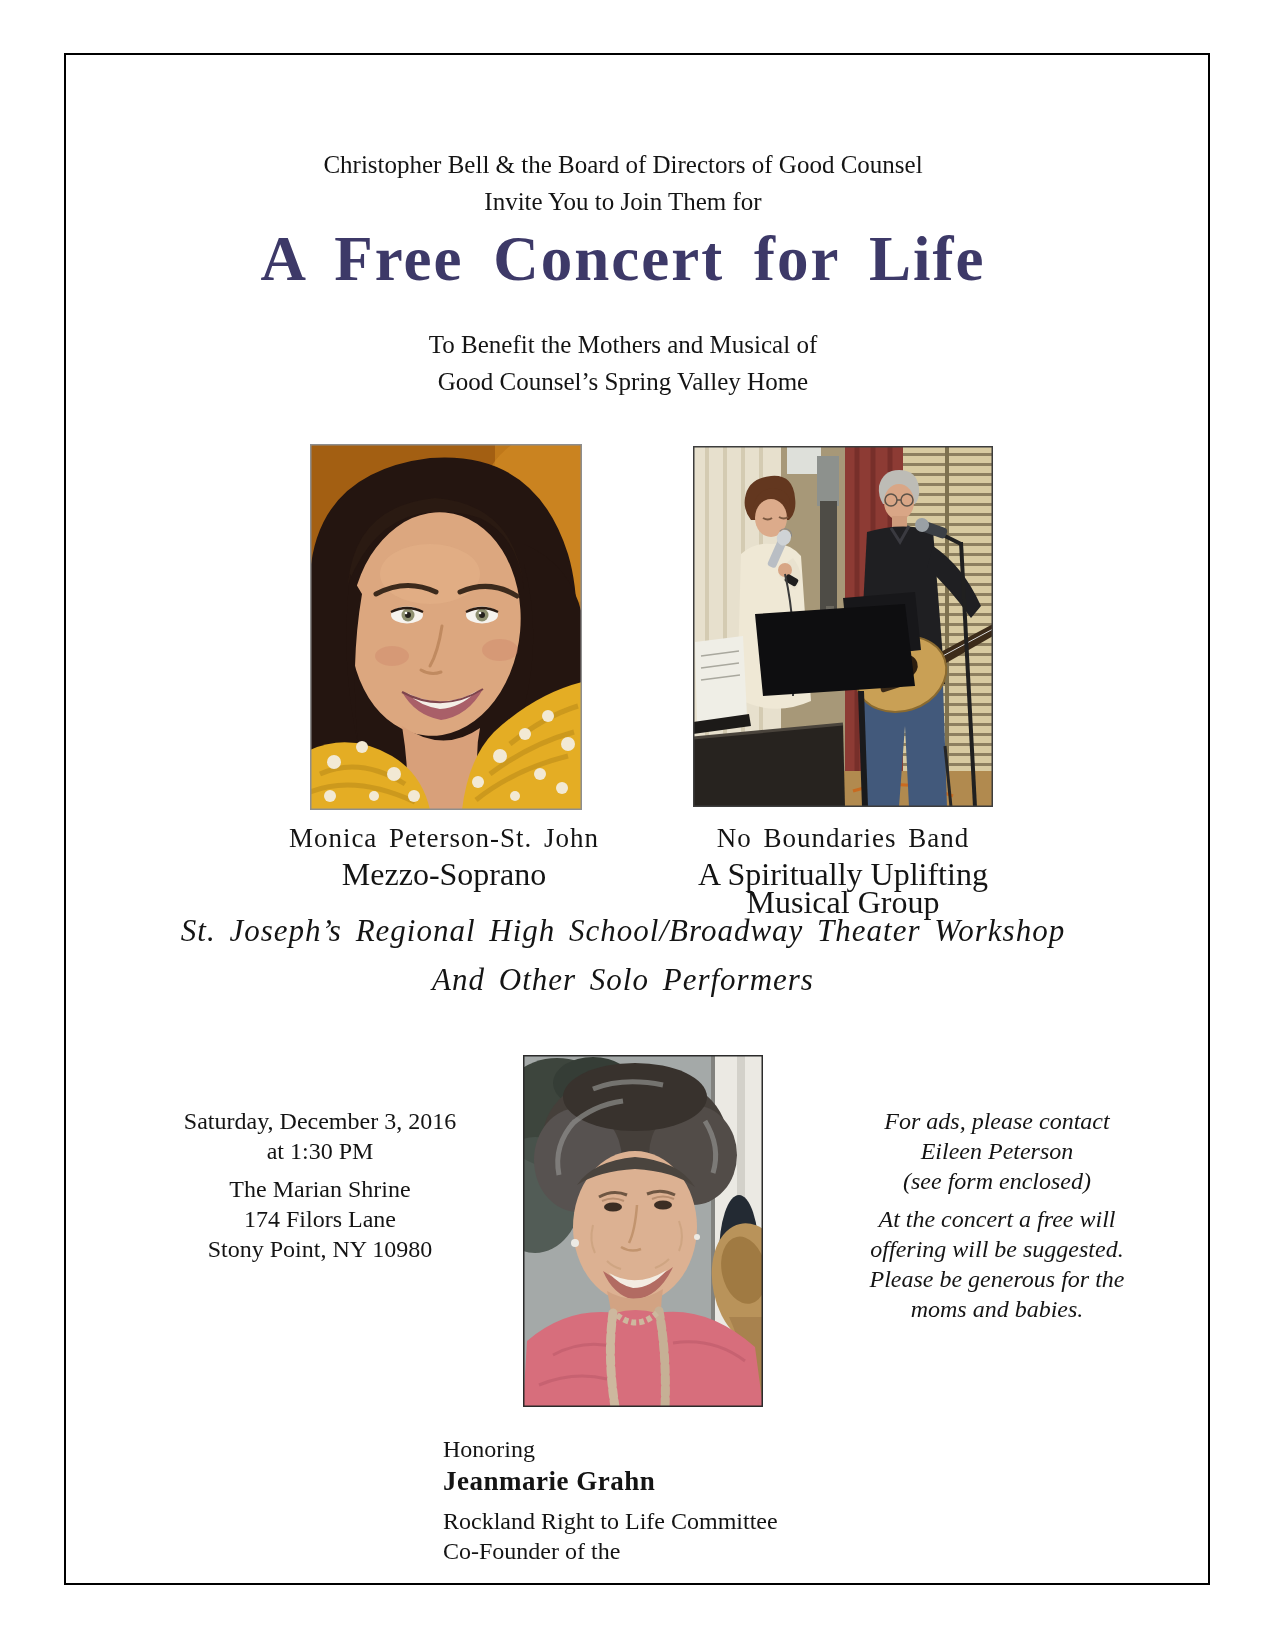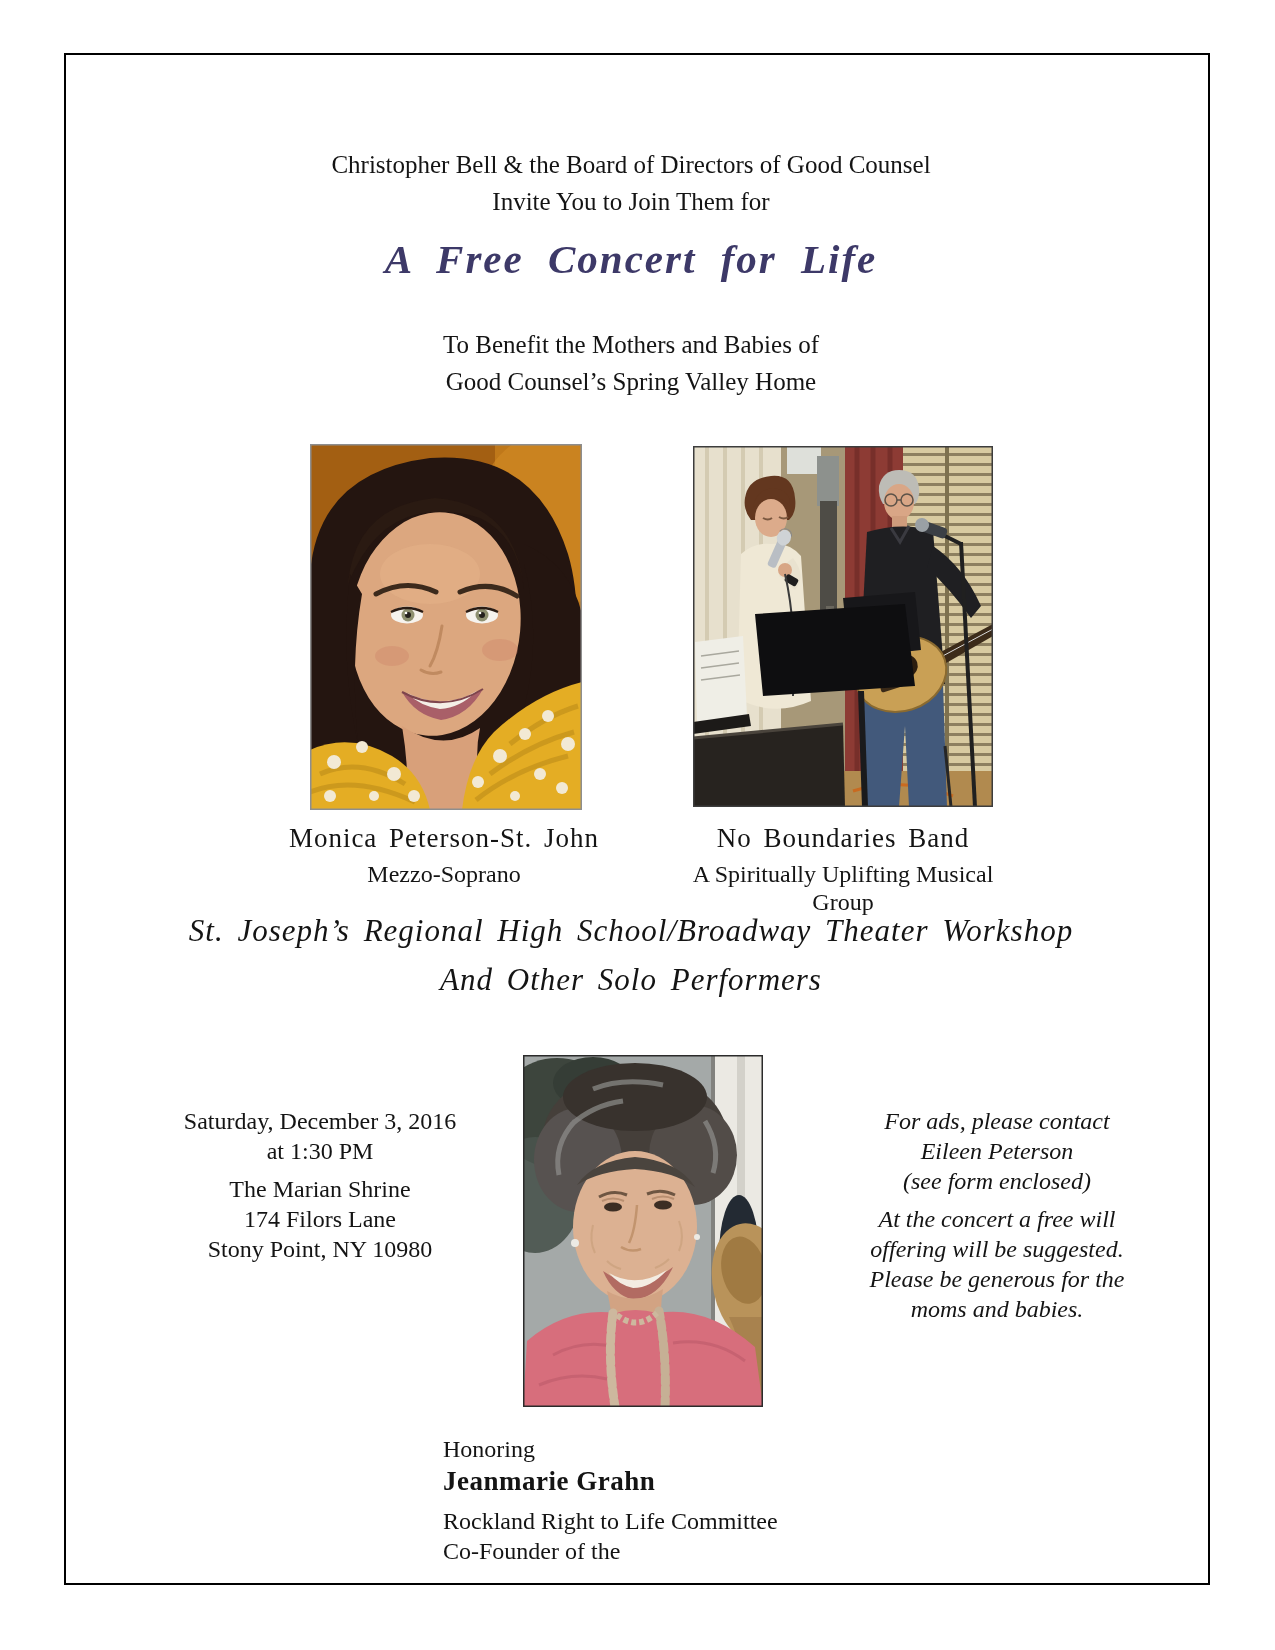--- a/index.html
+++ b/index.html
@@ -1,29 +1,29 @@
 <!DOCTYPE html>
 <html><head>
 <meta charset="utf-8">
 <style>
   html,body{margin:0;padding:0;background:#ffffff;}
   body{width:1275px;height:1650px;font-family:"Liberation Serif","DejaVu Serif",serif;color:#141414;}
   .page{position:relative;width:1275px;height:1650px;background:#ffffff;overflow:hidden;}
   .frame{position:absolute;left:64px;top:53px;width:1146px;height:1532px;border:2px solid #000;box-sizing:border-box;}
   .abs{position:absolute;}
   .center{text-align:center;}
-  .w-main{left:16px;width:1230px;}
+  .w-main{left:8px;width:1230px;}
   .header-block{top:146px;font-size:25px;line-height:37px;}
-  .title-block{top:230px;font-size:41px;line-height:58px;font-style:italic;font-weight:600;letter-spacing:2px;word-spacing:12px;}
+  .title-block{top:230px;font-size:63px;line-height:58px;font-weight:600;letter-spacing:2px;word-spacing:12px;}
   .benefit-block{top:326px;font-size:25px;line-height:37px;}
   .photo{margin:0;padding:0;display:block;}
   .photo svg{display:block;}
   .caption{width:340px;text-align:center;}
   .cap-name{font-size:27px;line-height:32px;letter-spacing:1px;word-spacing:4px;}
-  .cap-role{font-size:24px;line-height:28px;margin-top:6px;}
+  .cap-role{font-size:32px;line-height:28px;margin-top:6px;}
   .group-block{top:906px;font-style:italic;font-size:31px;line-height:49px;letter-spacing:1px;word-spacing:5px;}
   .col{width:400px;text-align:center;font-size:24px;line-height:30px;}
   .gap8{height:8px;}
   .honoring-block{left:443px;top:1434px;width:400px;text-align:left;}
   .hon-label{font-size:24px;line-height:30px;}
   .hon-name{font-size:27px;line-height:34px;font-weight:bold;letter-spacing:0.5px;}
   .hon-line{font-size:24px;line-height:30px;}
   .hon-sp{height:8px;}
 </style>
 </head>
@@ -33,21 +33,21 @@
   <div class="frame"></div>
 
   <div class="abs center w-main header-block">
     <div>Christopher Bell &amp; the Board of Directors of Good Counsel</div>
     <div>Invite You to Join Them for</div>
   </div>
 
   <div class="abs center w-main title-block" style="color:#3d3968;">A Free Concert for Life</div>
 
   <div class="abs center w-main benefit-block">
-    <div>To Benefit the Mothers and Babies of</div>
+    <div>To Benefit the Mothers and Musical of</div>
     <div>Good Counsel’s Spring Valley Home</div>
   </div>
 
   <figure class="photo abs" style="left:310px;top:444px;width:272px;height:366px;">
     <svg width="272" height="366" viewBox="0 0 272 366">
       <rect width="272" height="366" fill="#a35f12"></rect>
       <rect x="185" width="87" height="366" fill="#c47c1c" opacity="0.85"></rect>
       <ellipse cx="235" cy="80" rx="70" ry="90" fill="#d28a24" opacity="0.6"></ellipse>
       <path d="M0,366 V130 Q8,28 120,14 Q225,6 258,110 Q270,150 266,210 L266,366 Z" fill="#241510"></path>
       <g transform="rotate(5 125 185)">

